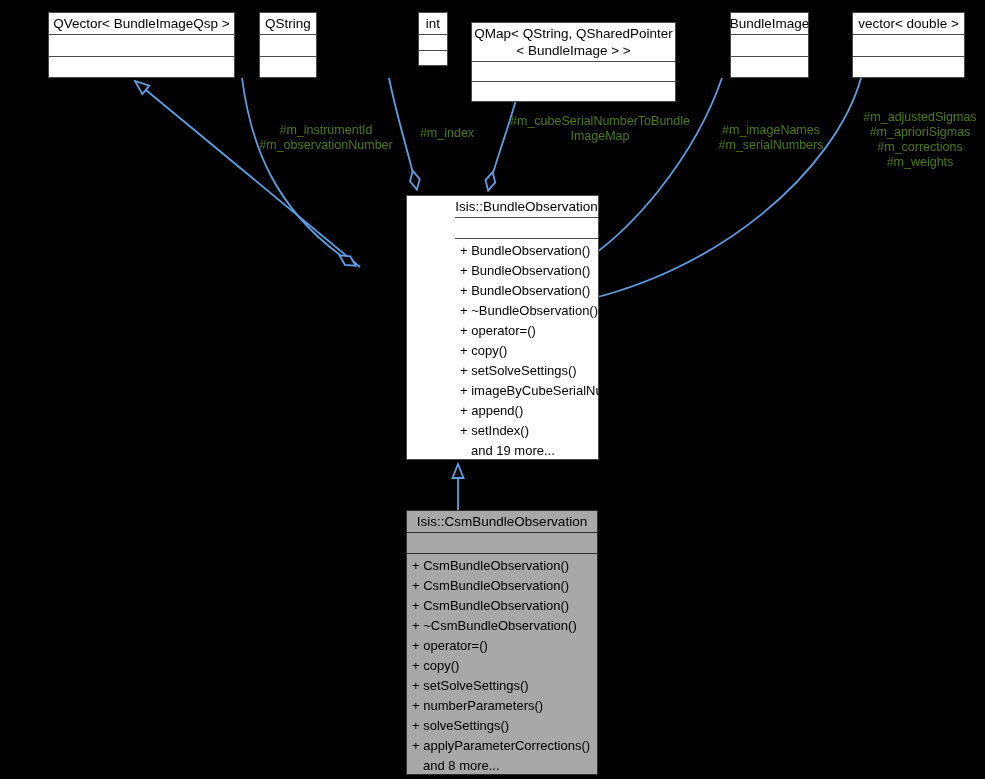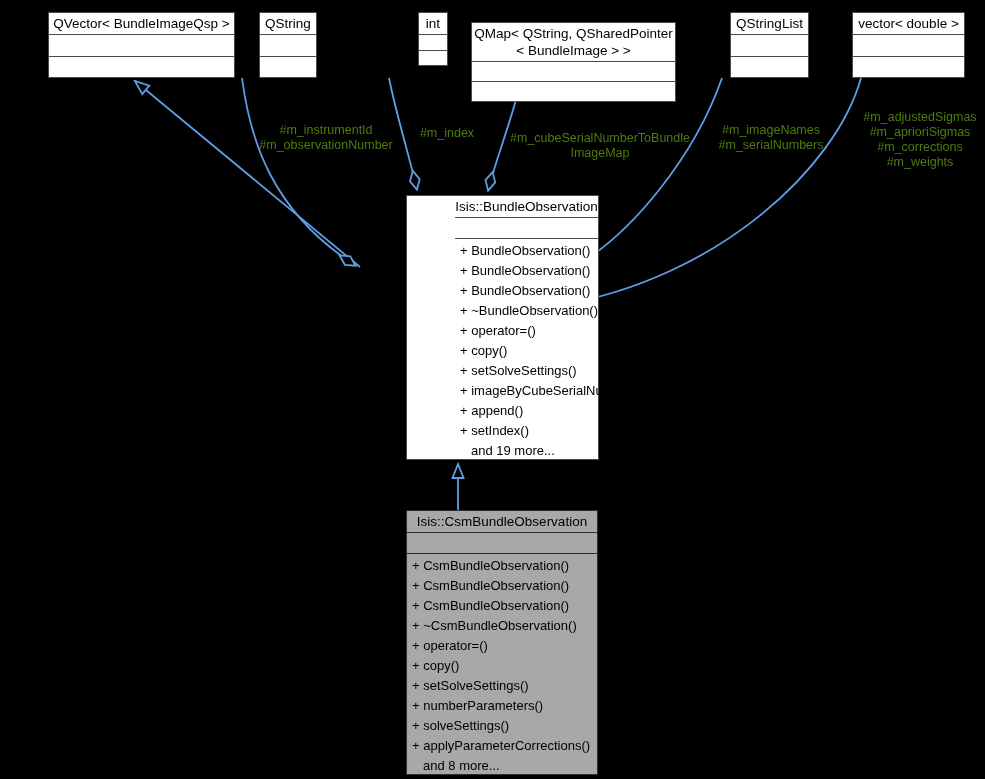--- a/index.html
+++ b/index.html
@@ -105,41 +105,41 @@
   <div class="cls" style="left:427px;top:22px;width:205px;height:80px;">
     <div class="title" style="height:38px;flex-direction:column;justify-content:center;">
       <div>QMap&lt; QString, QSharedPointer</div>
       <div>&lt; BundleImage &gt; &gt;</div>
     </div>
     <div class="row mid"></div>
     <div class="row"></div>
   </div>
 
   <div class="cls" style="left:686px;top:12px;width:79px;height:66px;">
-    <div class="title" style="height:21px;">QStringList</div>
+    <div class="title" style="height:21px;">BundleImage</div>
     <div class="row mid"></div>
     <div class="row"></div>
   </div>
 
   <div class="cls" style="left:808px;top:12px;width:113px;height:66px;">
     <div class="title" style="height:21px;">vector&lt; double &gt;</div>
     <div class="row mid"></div>
     <div class="row"></div>
   </div>
 
   <div class="elabel" style="left:246px;top:123px;width:160px;">
     <div>#m_instrumentId</div>
     <div>#m_observationNumber</div>
   </div>
 
   <div class="elabel" style="left:407px;top:126px;width:80px;">
     <div>#m_index</div>
   </div>
 
-  <div class="elabel" style="left:505px;top:131px;width:190px;">
+  <div class="elabel" style="left:505px;top:114px;width:190px;">
     <div>#m_cubeSerialNumberToBundle</div>
     <div>ImageMap</div>
   </div>
 
   <div class="elabel" style="left:711px;top:123px;width:120px;">
     <div>#m_imageNames</div>
     <div>#m_serialNumbers</div>
   </div>
 
   <div class="elabel" style="left:855px;top:110px;width:130px;">

